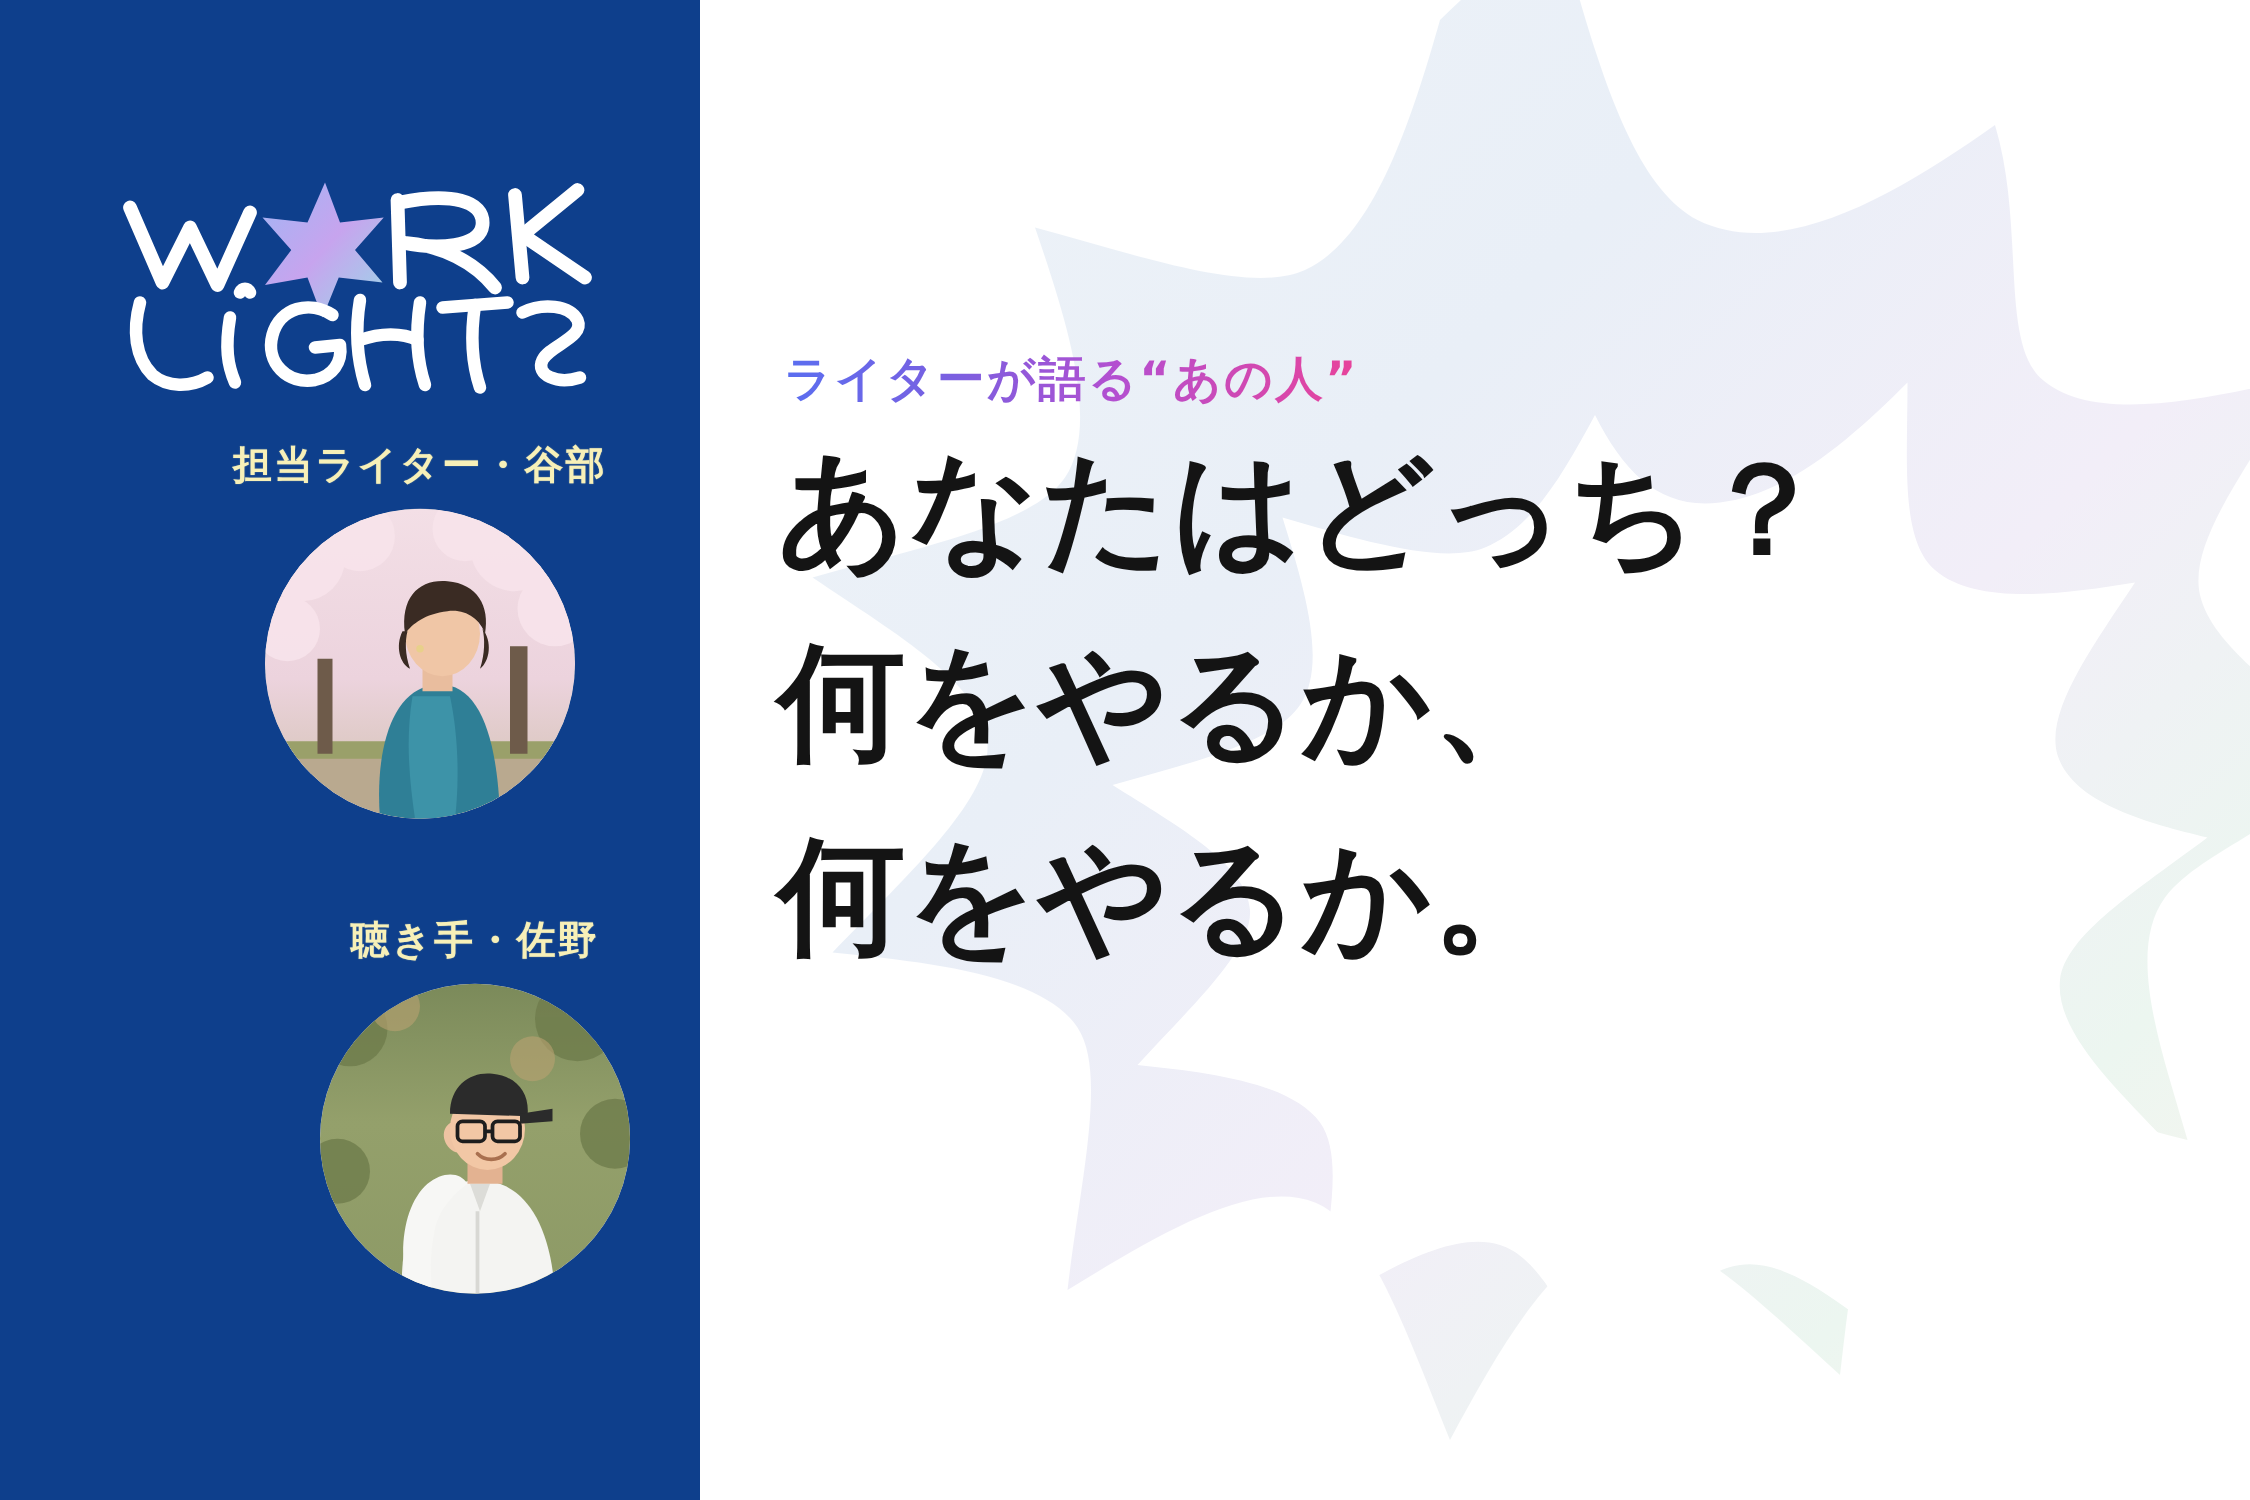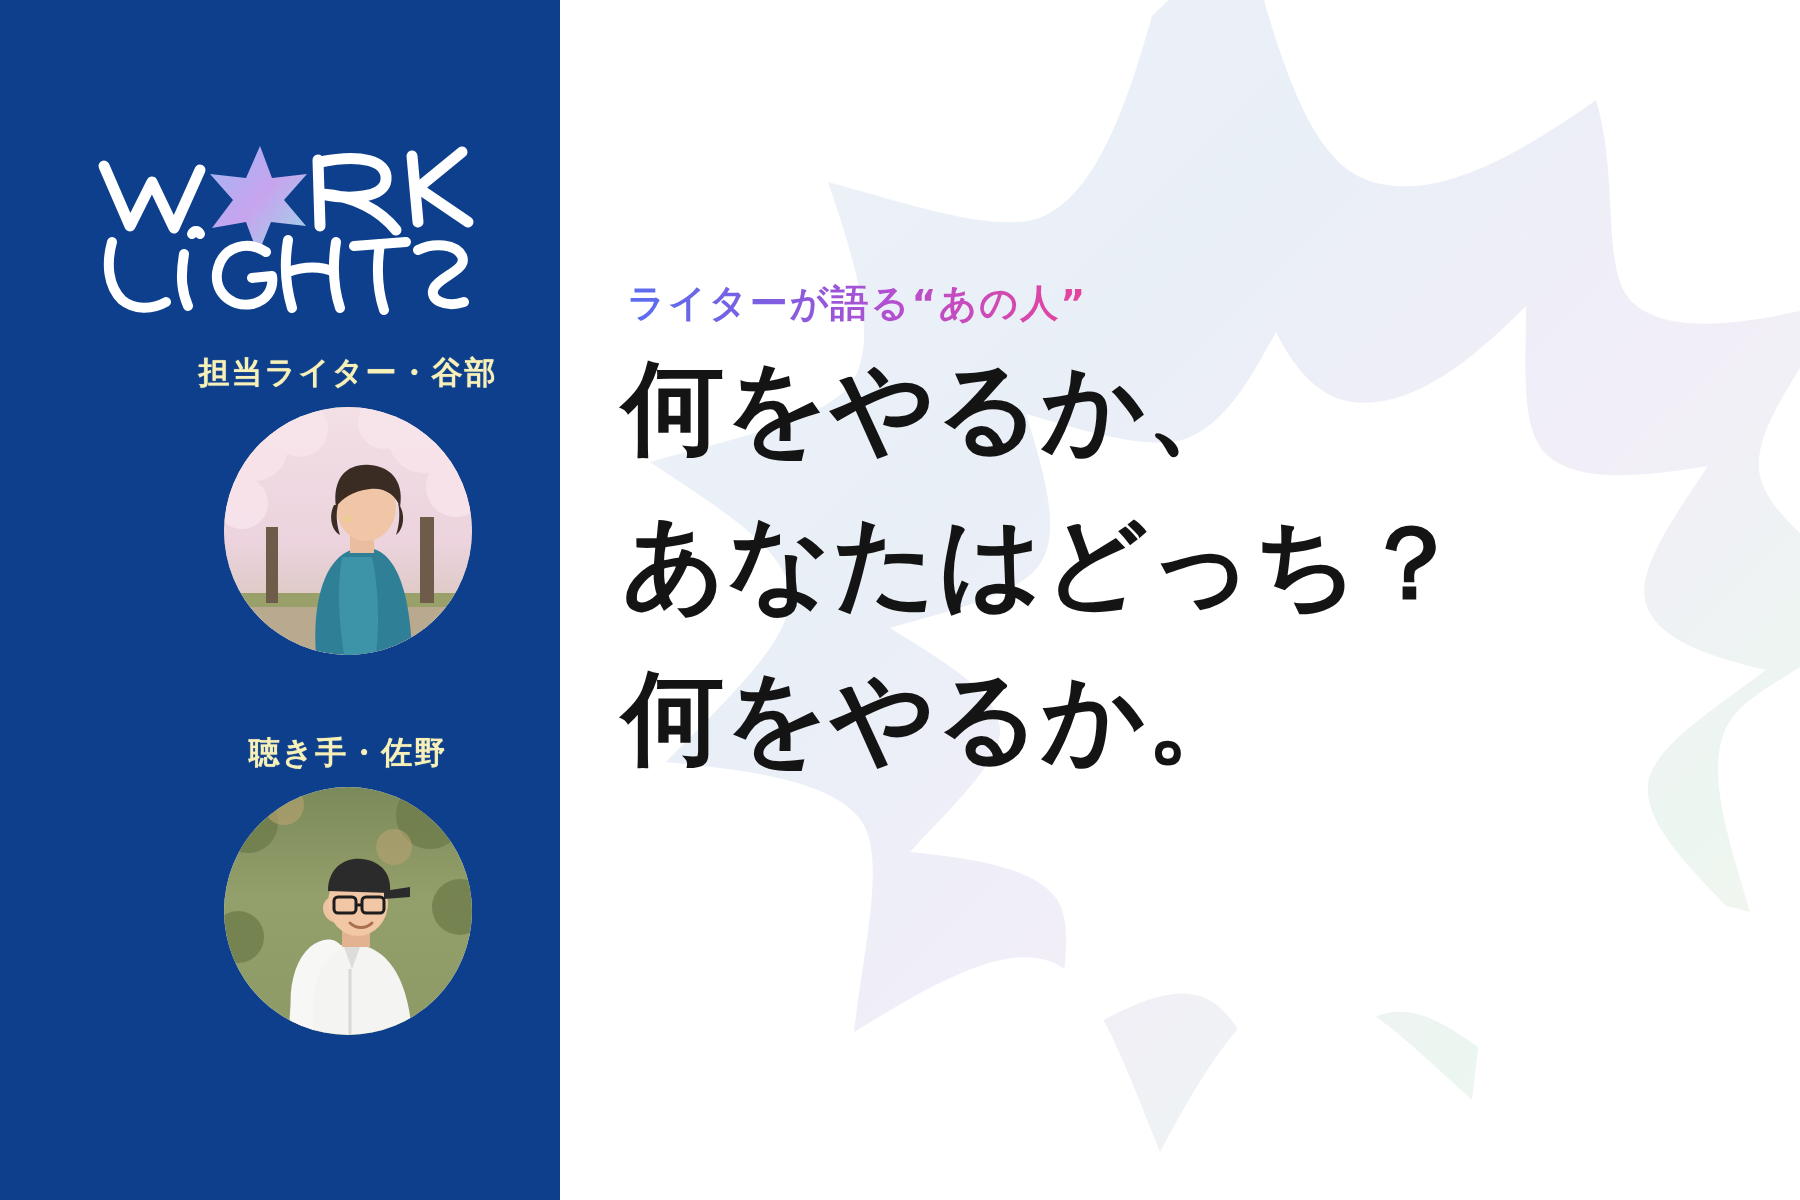--- a/index.html
+++ b/index.html
@@ -49,26 +49,26 @@
     left: 88px;
     top: 130px;
     width: 390px;
     height: 190px;
   }
   #logo-svg { display: block; }
 
   
   .credit {
     position: absolute;
-    left: 12px;
+    left: 0;
     width: 672px;
     text-align: center;
   }
   #credit-writer { top: 355px; }
-  #credit-listener { top: 735px; }
+  #credit-listener { top: 735px; margin-left: 44px; }
 
   .credit-label {
     font-family: "DejaVu Sans", "Liberation Sans", sans-serif;
     font-size: 31px;
     font-weight: bold;
     color: #f7f0b8;
     letter-spacing: 2px;
     line-height: 1.1;
     margin: 0 0 18px 0;
     text-shadow: 0 0 1px rgba(247,240,184,.6);
@@ -330,19 +330,19 @@
             <path d="M126 136 C132 142 142 142 148 136" stroke="#a9704f" stroke-width="3" fill="none" stroke-linecap="round"></path>
           </g>
         </svg>
       </div>
     </div>
   </div>
 
   <div id="right-content">
     <div id="eyebrow">ライターが語る“あの人”</div>
     <div id="headline">
+      <div class="headline-line">あなたはどっち？</div>
       <div class="headline-line">何をやるか、</div>
-      <div class="headline-line">あなたはどっち？</div>
       <div class="headline-line">何をやるか。</div>
     </div>
   </div>
 
 </div>
 
 </body></html>

